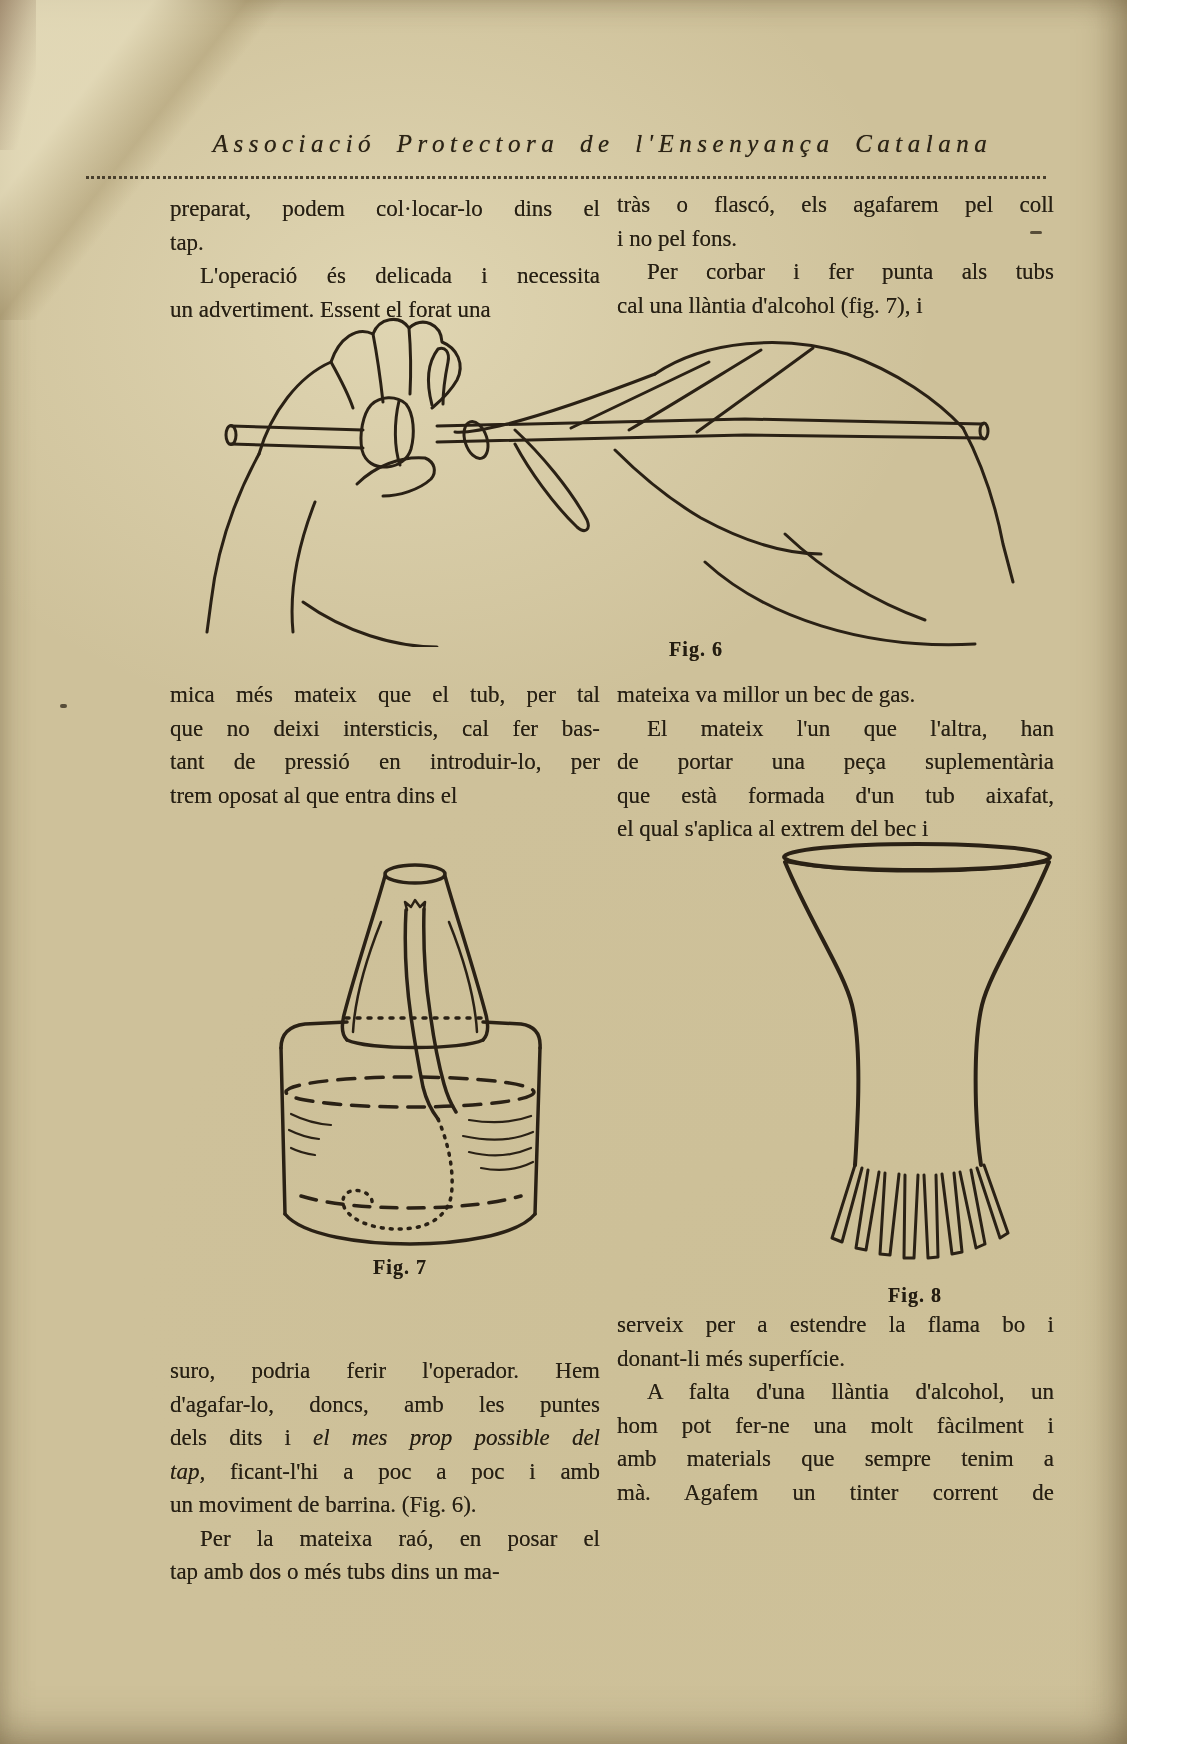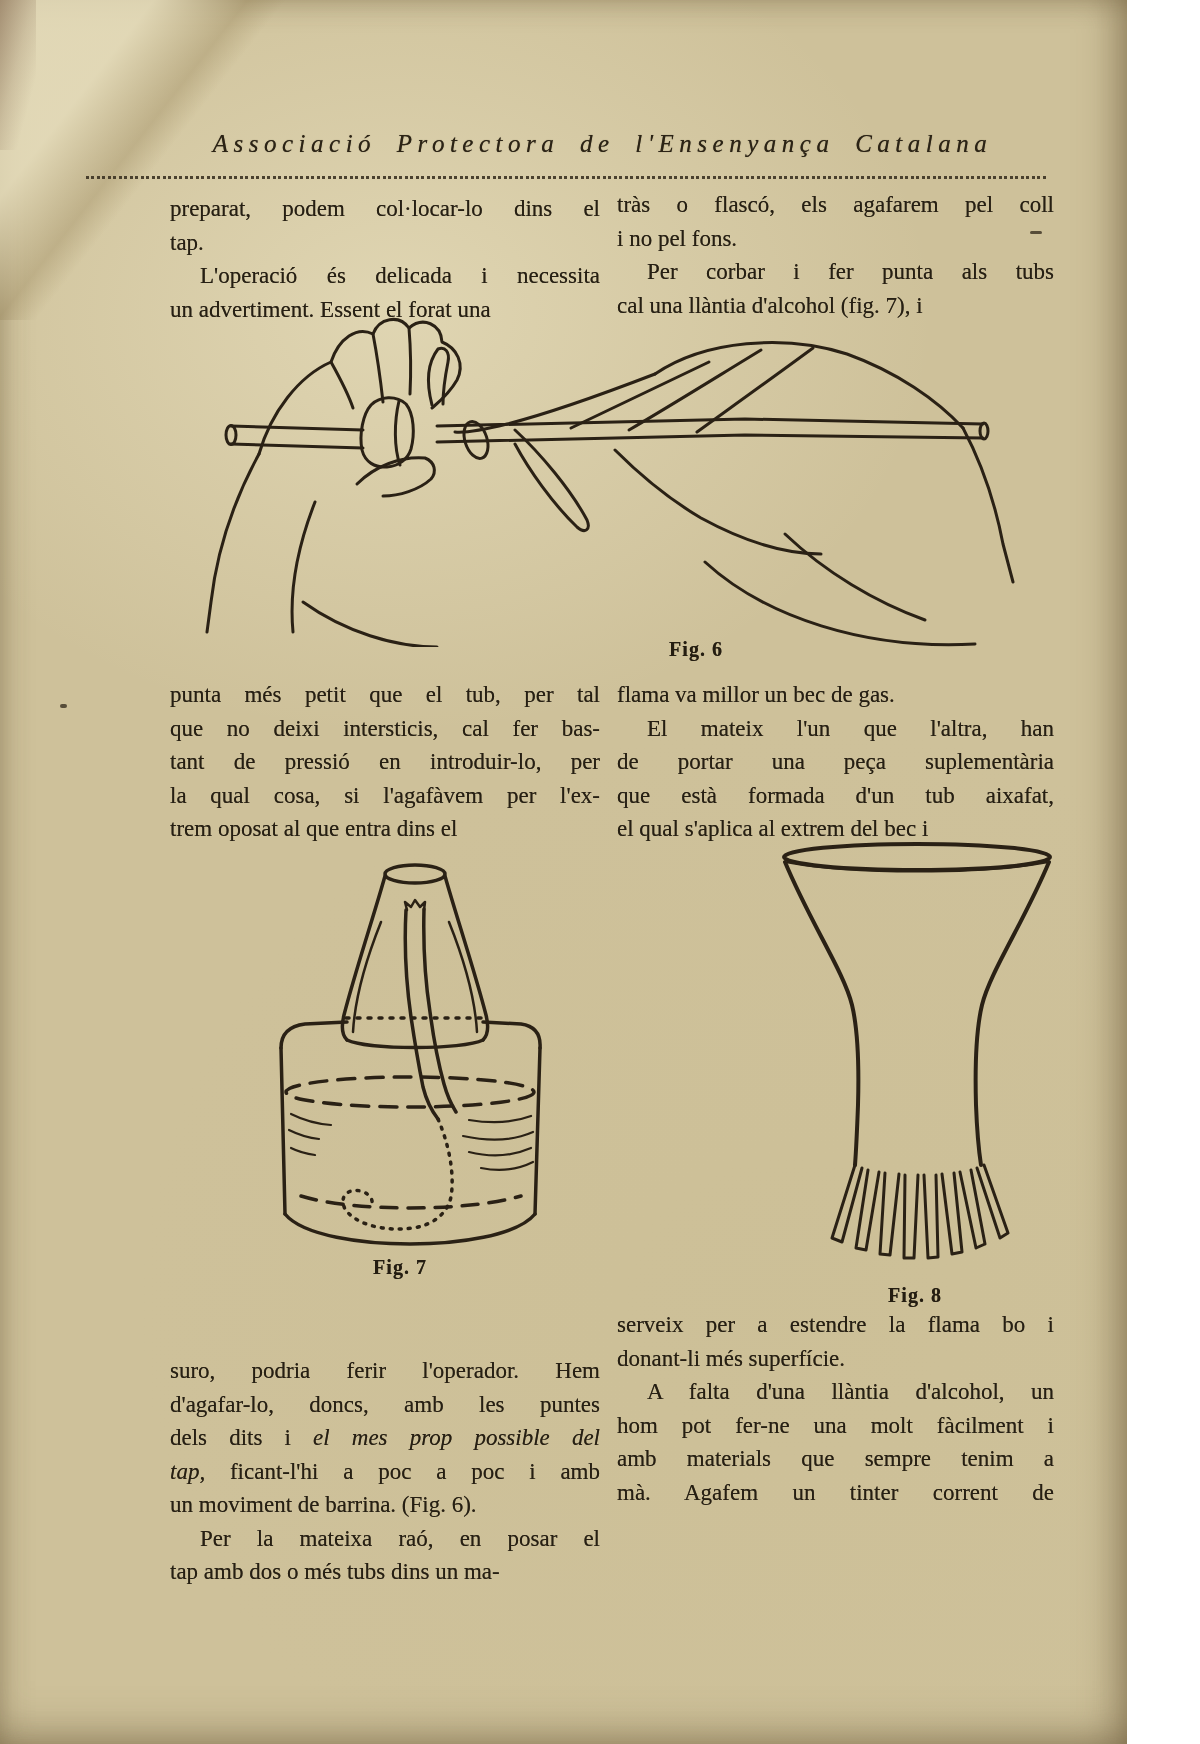--- a/index.html
+++ b/index.html
@@ -124,30 +124,29 @@
       <path d="M 778,126 C 796,160 810,200 818,242 L 828,280"></path>
       <path d="M 600,232 C 640,270 690,300 740,318"></path>
       <path d="M 520,260 C 580,315 680,348 790,342"></path>
       <path d="M 430,148 C 452,170 482,196 516,216 C 560,240 600,252 636,252"></path>
     </g>
   </svg>
   <div class="figlabel" style="left:626px;top:638px;">Fig. 6</div>
 
   <section class="bodycol" style="left:170px;top:678px;width:430px;">
       <div class="para">
-        <div class="tline"><span>punta més petit que el tub, per tal</span></div>
+        <div class="tline"><span>mica més mateix que el tub, per tal</span></div>
         <div class="tline"><span>que no deixi intersticis, cal fer bas-</span></div>
         <div class="tline"><span>tant de pressió en introduir-lo, per</span></div>
-        <div class="tline"><span>la qual cosa, si l'agafàvem per l'ex-</span></div>
         <div class="tline lastline"><span>trem oposat al que entra dins el</span></div>
       </div>
     </section>
   <section class="bodycol" style="left:617px;top:678px;width:437px;">
       <div class="para">
-        <div class="tline lastline"><span>flama va millor un bec de gas.</span></div>
+        <div class="tline lastline"><span>mateixa va millor un bec de gas.</span></div>
       </div>
       <div class="para indent">
         <div class="tline"><span>El mateix l'un que l'altra, han</span></div>
         <div class="tline"><span>de portar una peça suplementària</span></div>
         <div class="tline"><span>que està formada d'un tub aixafat,</span></div>
         <div class="tline lastline"><span>el qual s'aplica al extrem del bec i</span></div>
       </div>
     </section>
 
   <svg class="figsvg" style="left:243px;top:852px;" width="310" height="400" viewBox="0 0 310 400">

